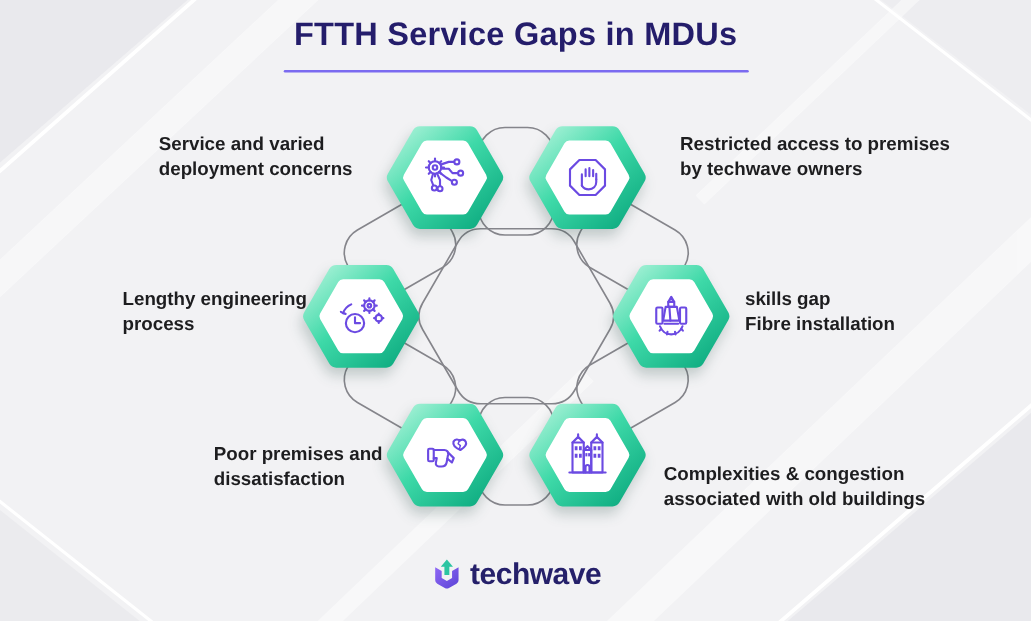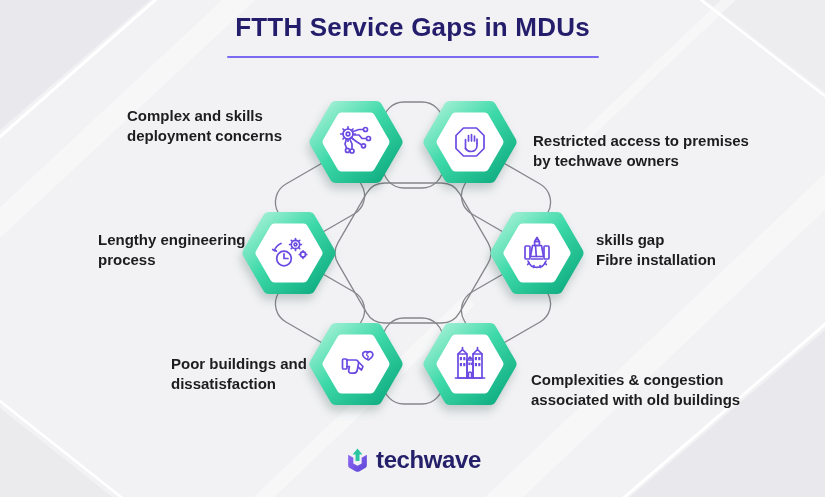--- a/index.html
+++ b/index.html
@@ -37,29 +37,29 @@
   .pos-ml{left:289px;top:253px;}
   .pos-mr{left:537px;top:253px;}
   .pos-bl{left:356px;top:364px;}
   .pos-br{left:470px;top:364px;}
 
   .node-label{
     position:absolute;z-index:3;font-size:15px;line-height:20px;
     font-weight:700;color:#1d1d1f;white-space:nowrap;
   }
   .lbl-tl{left:127px;top:106px;}
-  .lbl-tr{left:533px;top:106px;margin-top:25px;}
+  .lbl-tr{left:544px;top:106px;}
   .lbl-ml{left:98px;top:230px;}
   .lbl-mr{left:596px;top:230px;}
   .lbl-bl{left:171px;top:354px;}
   .lbl-br{left:531px;top:354px;margin-top:16px;}
 
   .footer{
     position:absolute;left:0;right:0;top:446px;z-index:3;
-    display:flex;align-items:flex-end;justify-content:center;gap:5px;
+    display:flex;align-items:flex-start;justify-content:center;gap:5px;
   }
   .brand-text{
     font-size:24px;font-weight:700;color:#25206a;letter-spacing:-0.4px;
   }
   .ic{stroke:#6b4ae2;fill:none;stroke-width:1.7;stroke-linecap:round;stroke-linejoin:round;}
   .icf{fill:#6b4ae2;stroke:none;}
 </style>
 </head>
 <body>
 
@@ -243,37 +243,37 @@
           <rect x="24.8" y="19" width="2.2" height="3.2"></rect>
             <rect x="28.2" y="19" width="2.2" height="3.2"></rect>
           <rect x="18.3" y="18.5" width="1.6" height="2.6"></rect>
             <rect x="20.5" y="18.5" width="1.6" height="2.6"></rect>
         </g>
       </svg>
     </div>
   </div>
 
   <div class="node-label lbl-tl">
-    <div>Complex and skills</div>
+    <div>Service and varied</div>
     <div>deployment concerns</div>
   </div>
   <div class="node-label lbl-tr">
     <div>Restricted access to premises</div>
     <div>by techwave owners</div>
   </div>
   <div class="node-label lbl-ml">
     <div>Lengthy engineering</div>
     <div>process</div>
   </div>
   <div class="node-label lbl-mr">
     <div>skills gap</div>
     <div>Fibre installation</div>
   </div>
   <div class="node-label lbl-bl">
-    <div>Poor buildings and</div>
+    <div>Poor premises and</div>
     <div>dissatisfaction</div>
   </div>
   <div class="node-label lbl-br">
     <div>Complexities &amp; congestion</div>
     <div>associated with old buildings</div>
   </div>
 
   <div class="footer">
     <span>
       <svg width="27" height="27" viewBox="0 0 26 26">

